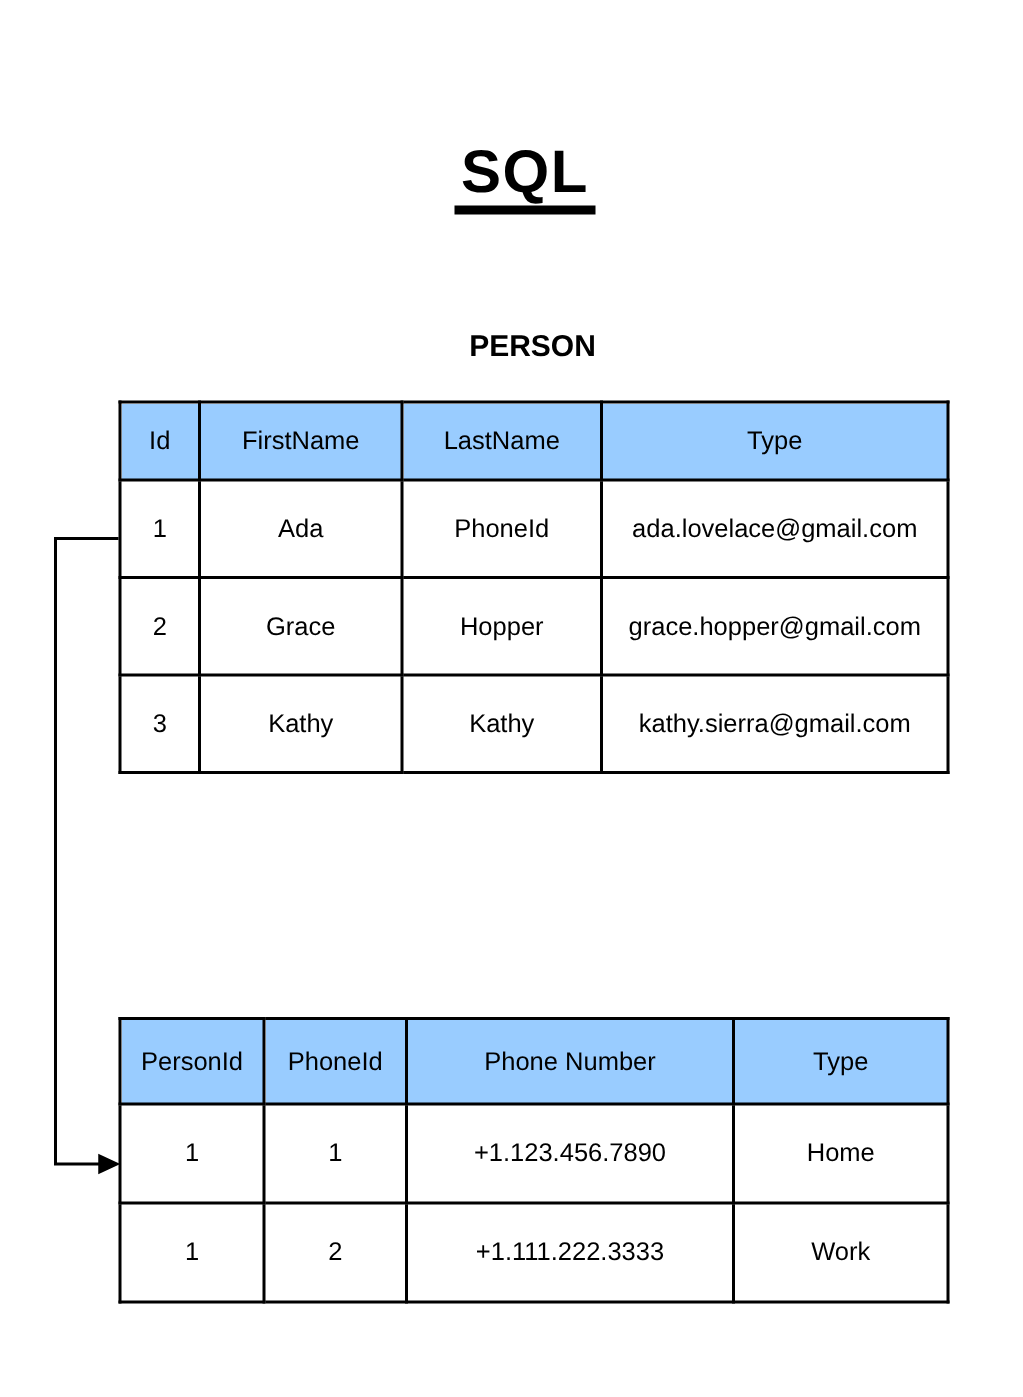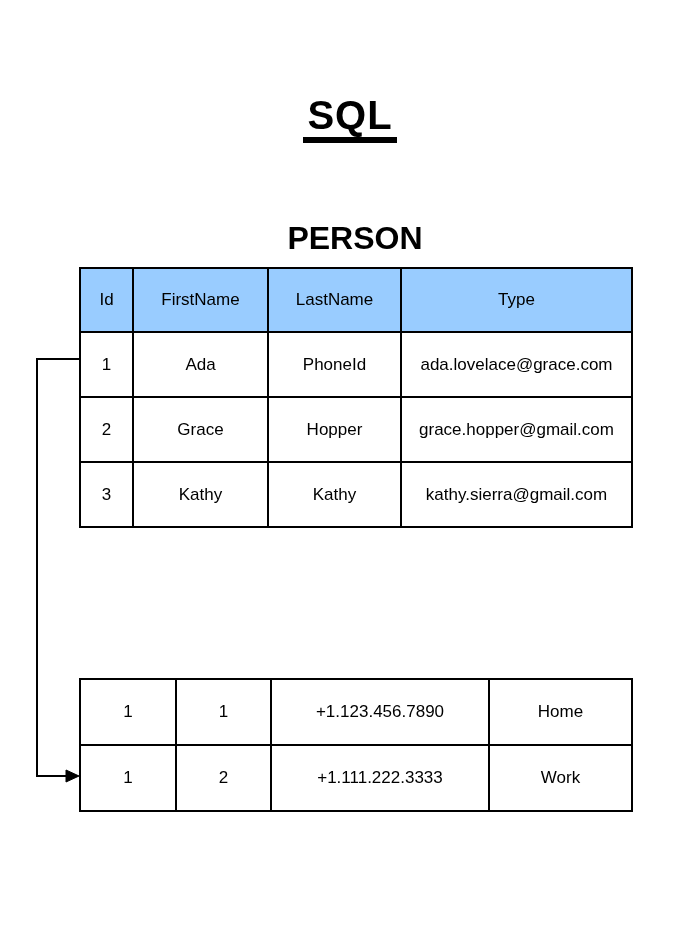--- a/index.html
+++ b/index.html
@@ -34,21 +34,21 @@
     border-bottom: 6px solid var(--border, #000000);
     padding: 0 4px 1px 4px;
   }
 
   
   .section-title {
     position: absolute;
     left: 79px;
     width: 552px;
     text-align: center;
-    font-size: 32px;
+    font-size: 20px;
     font-weight: bold;
     white-space: nowrap;
   }
   #person-title { top: 220px; }
   #phone-title  { top: 628px; }
 
   
   .dtable {
     position: absolute;
     border-collapse: collapse;
@@ -64,21 +64,21 @@
     white-space: nowrap;
   }
   .dtable tr.hdr td {
     background: var(--header-fill, #99ccff);
   }
   #person-table {
     left: 79px;
     top: 267px;
     width: 552px;
   }
-  #person-table tr.hdr  { height: 64px; }
+  #person-table tr.hdr  { height: 52px; }
   #person-table tr.drow { height: 65px; }
 
   #phone-table {
     left: 79px;
     top: 678px;
     width: 552px;
   }
   #phone-table tr.hdr  { height: 57px; }
   #phone-table tr.drow { height: 66px; }
 
@@ -122,21 +122,21 @@
       <tr class="hdr">
         <td>Id</td>
         <td>FirstName</td>
         <td>LastName</td>
         <td>Type</td>
       </tr>
       <tr class="drow">
         <td>1</td>
         <td>Ada</td>
         <td>PhoneId</td>
-        <td>ada.lovelace@grace.com</td>
+        <td>ada.lovelace@gmail.com</td>
       </tr>
       <tr class="drow">
         <td>2</td>
         <td>Grace</td>
         <td>Hopper</td>
         <td>grace.hopper@gmail.com</td>
       </tr>
       <tr class="drow">
         <td>3</td>
         <td>Kathy</td>
@@ -148,20 +148,26 @@
 
 
   <table class="dtable" id="phone-table">
     <colgroup>
       <col style="width:96px">
       <col style="width:95px">
       <col style="width:218px">
       <col style="width:143px">
     </colgroup>
     <tbody>
+      <tr class="hdr">
+        <td>PersonId</td>
+        <td>PhoneId</td>
+        <td>Phone Number</td>
+        <td>Type</td>
+      </tr>
       <tr class="drow">
         <td>1</td>
         <td>1</td>
         <td>+1.123.456.7890</td>
         <td>Home</td>
       </tr>
       <tr class="drow">
         <td>1</td>
         <td>2</td>
         <td>+1.111.222.3333</td>

